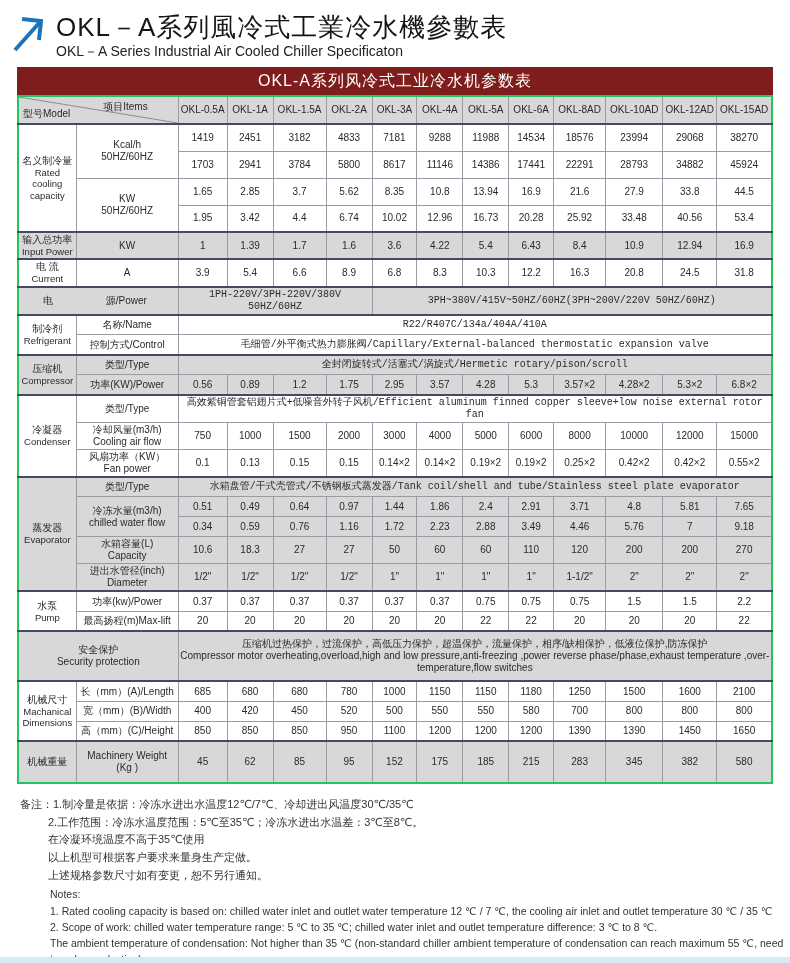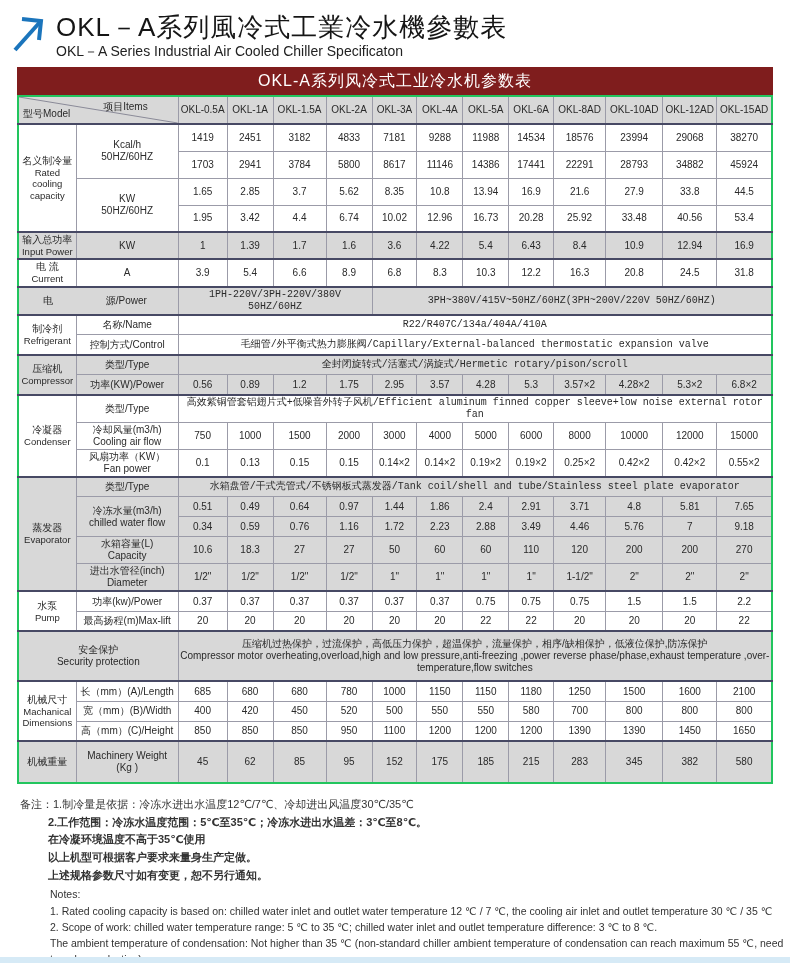--- a/index.html
+++ b/index.html
@@ -49,21 +49,21 @@
   .corner-items { position:absolute; right:30px; top:4px; font-size:10px; }
   .corner svg { position:absolute; left:0; top:0; width:100%; height:100%; }
   
   .pwr { display:flex; width:100%; }
   .pwr span:first-child { width:56px; text-align:center; }
   .pwr span:last-child { flex:1; text-align:center; }
   td.span-cell { font-size:10px;font-family:Liberation Mono, monospace; }
   td.security-text { text-align:left; padding:3px 7px; font-size:10px; line-height:1.5;margin-left:28px; }
   
   .notes-zh { margin:12px 0 0 20px; font-size:11px; line-height:1.6; color:#333; }
-  .notes-zh .ind { padding-left:28px;font-weight:bold; }
+  .notes-zh .ind { padding-left:28px; }
   .notes-en { margin:2px 0 0 50px; font-size:10.5px; line-height:1.55; color:#333; }
   
   .footer-strip { position:absolute; left:0; right:0; bottom:0; height:6px; background:#d6eaf6; }
 </style>
 </head>
 <body>
 
 <div class="page-header">
   <div class="arrow-wrap">
     <svg width="40" height="42" viewBox="0 0 40 42">

